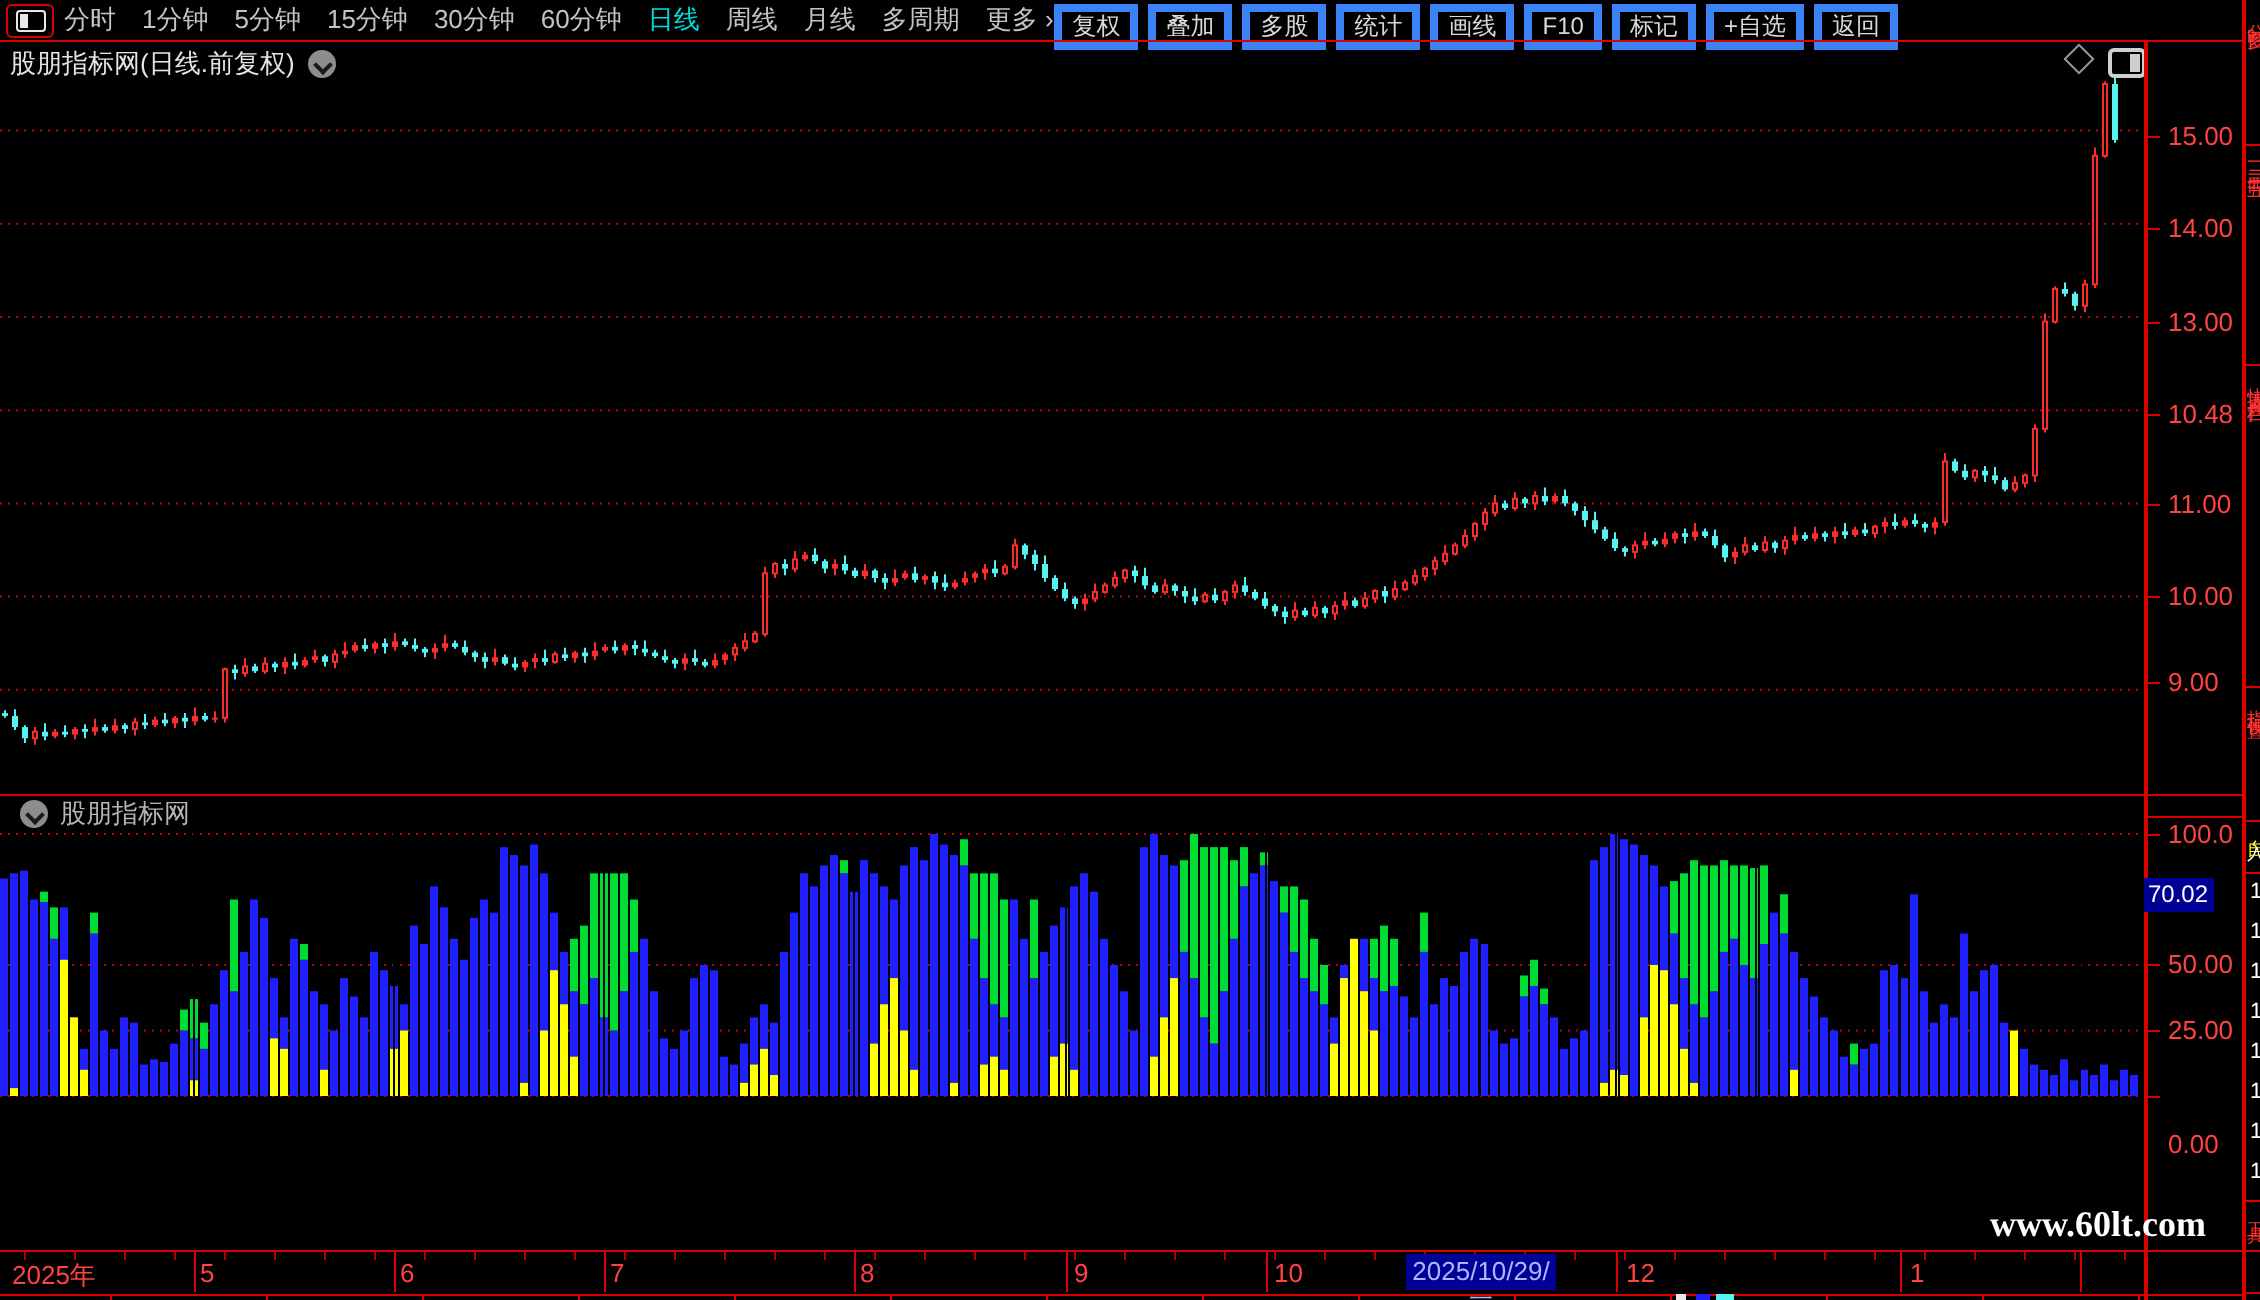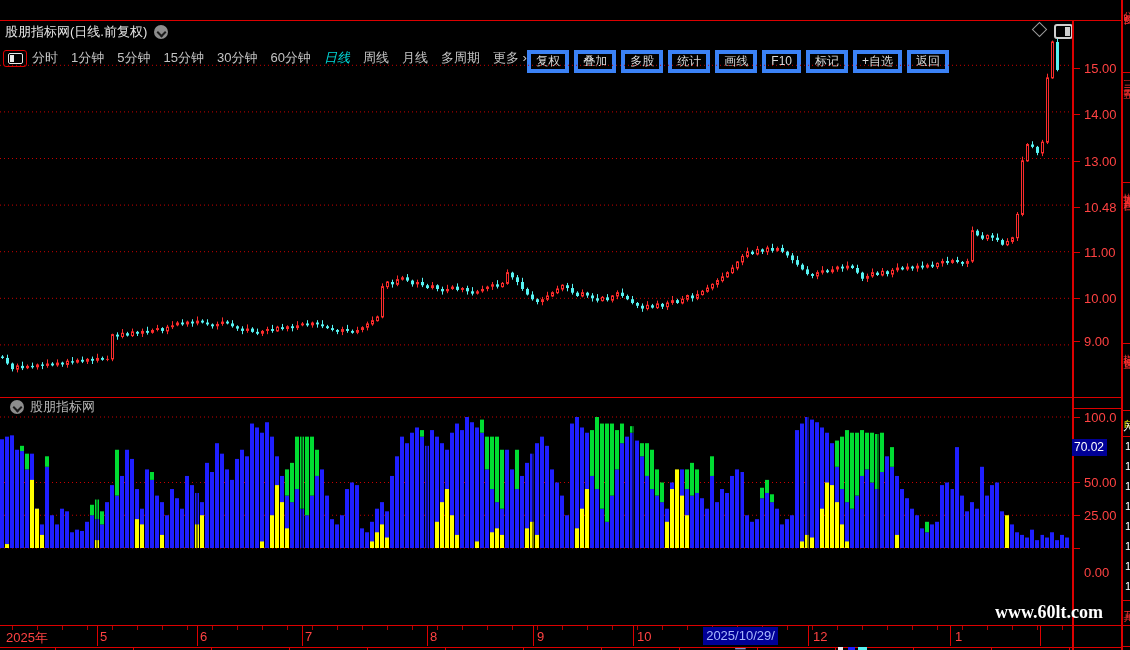--- a/index.html
+++ b/index.html
@@ -1,28 +1,28 @@
 <!DOCTYPE html>
 <html><head>
 <meta charset="utf-8">
 <style>
   html,body{margin:0;padding:0;background:#000;}
   body{width:1130px;height:650px;position:relative;overflow:hidden;
        font-family:"Liberation Sans",sans-serif;-webkit-font-smoothing:none;}
   .abs{position:absolute;}
   
-  #toolbar{left:0;top:0;width:959px;height:20px;display:flex;align-items:center;margin-top:48px;}
+  #toolbar{left:0;top:0;width:959px;height:20px;display:flex;align-items:center;}
   #tb-underline{left:0;top:20px;width:1121px;height:1px;background:#dc0000;}
   #left-icon-btn{left:3px;top:2px;width:22px;height:15px;border:1px solid #dc0000;
      border-radius:3px;display:flex;align-items:center;justify-content:center;}
   #left-icon-btn .pane{width:13px;height:9px;border:1px solid #e8e8e8;border-radius:2px;position:relative;}
   #left-icon-btn .pane i{position:absolute;left:1px;top:1px;bottom:1px;width:4px;background:#e8e8e8;}
   #period-menu{left:32px;top:0;height:20px;display:flex;align-items:center;}
   .period{color:#c3c3c3;font-size:13px;margin-right:13px;white-space:nowrap;cursor:default;}
-  .period.active{color:#00dcdc;font-style:italic;}
+  .period.active{color:#00dcdc;}
   #right-btns{right:10px;top:2px;display:flex;}
   .tbtn{border:4px solid #3b82f6;color:#d9d9d9;font-size:12px;line-height:13px;
         padding:1px 5px;margin-left:5px;white-space:nowrap;}
   
   #title-row{left:5px;top:23px;display:flex;align-items:center;}
   #chart-title{color:#e4e4e4;font-size:13px;}
   .circ-chevron{width:14px;height:14px;border-radius:50%;background:#8d8d8d;margin-left:7px;
      position:relative;display:inline-block;}
   .circ-chevron:after{content:"";position:absolute;left:4px;top:4px;width:5px;height:5px;
      border-right:2px solid #1a1a1a;border-bottom:2px solid #1a1a1a;transform:rotate(45deg);}

